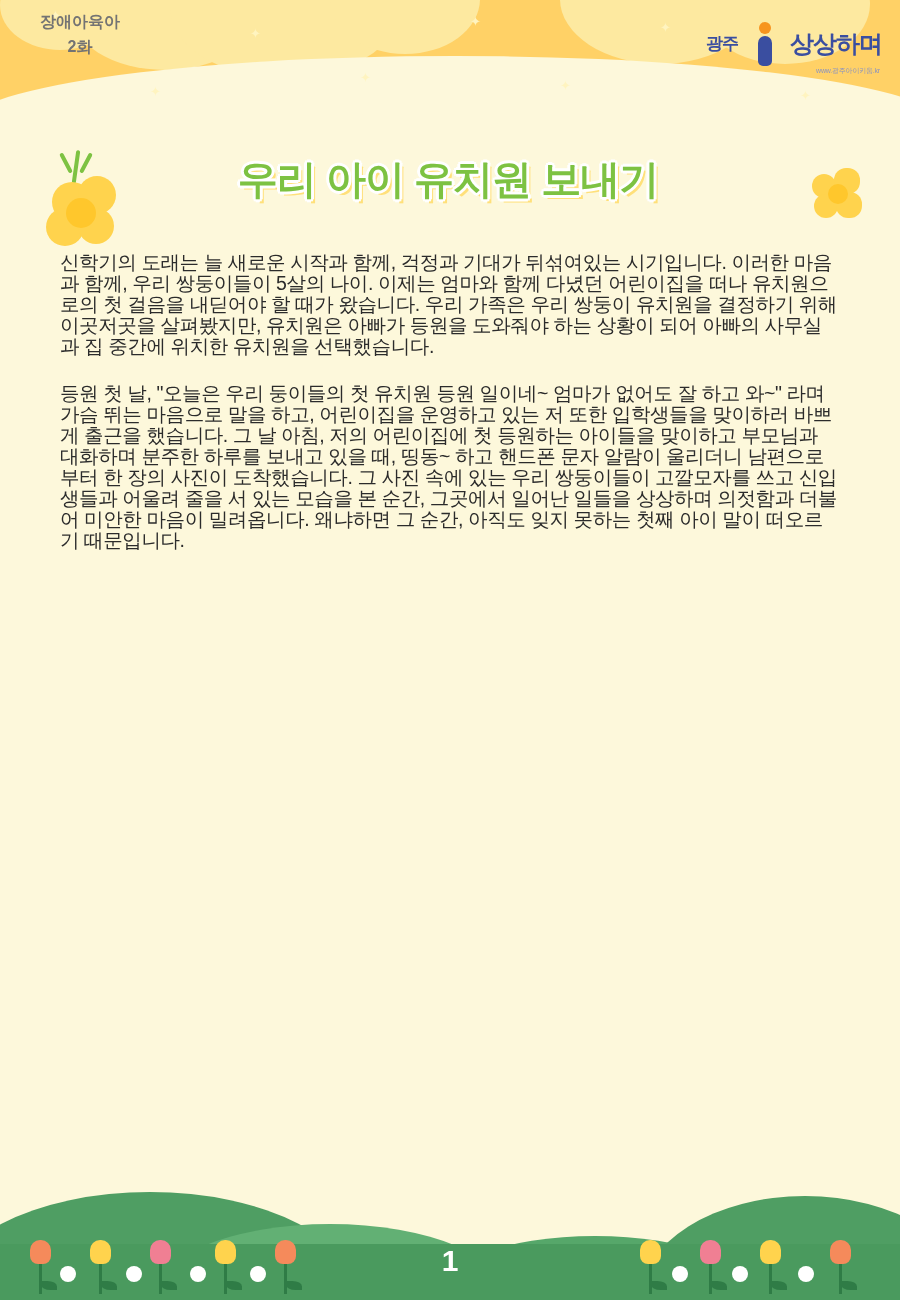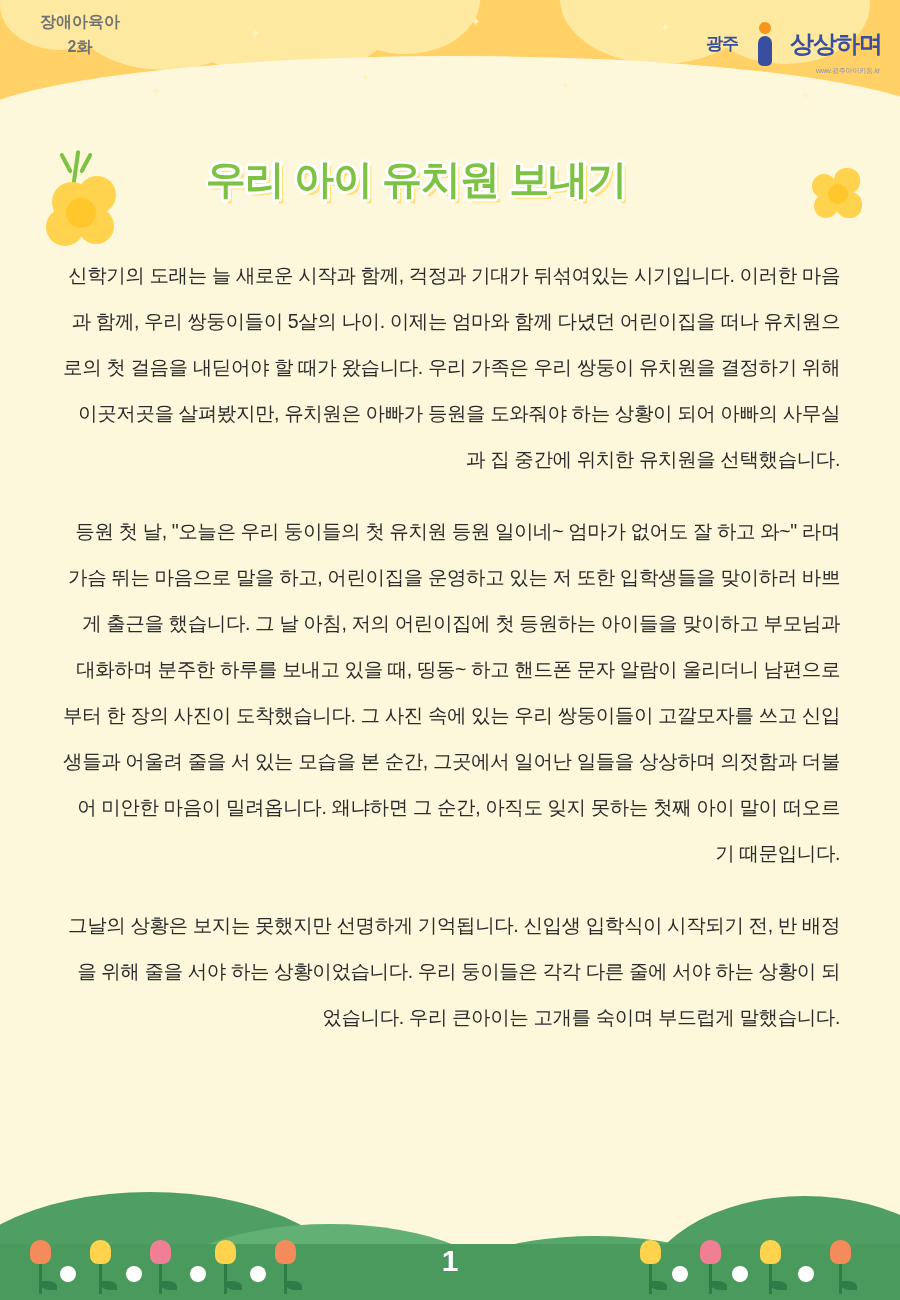--- a/index.html
+++ b/index.html
@@ -122,20 +122,21 @@
     text-align: center;
     font-size: 40px;
     font-weight: bold;
     color: #7dc242;
     letter-spacing: -1px;
     z-index: 5;
     text-shadow:
       -2px -2px 0 #fff, 2px -2px 0 #fff, -2px 2px 0 #fff, 2px 2px 0 #fff,
       -3px 0 0 #fff, 3px 0 0 #fff, 0 -3px 0 #fff, 0 3px 0 #fff,
       4px 4px 0 #ffe07a;
+    padding-left: 32px;
   }
   
   .flower {
     position: absolute;
     z-index: 4;
   }
   .petal {
     position: absolute;
     border-radius: 50%;
     background: #ffd34d;
@@ -162,24 +163,24 @@
     position: absolute;
     border-radius: 12px;
     background: #ffd34d;
   }
   
   .content {
     position: absolute;
     left: 60px; top: 252px;
     width: 780px;
     z-index: 5;
-    text-align: right;
+    text-align: left;
     color: #2b2b2b;
     font-size: 19.5px;
-    line-height: 46px;
+    line-height: 21px;
     letter-spacing: -0.4px;
   }
   .para { margin: 0 0 26px 0; }
   .para:last-child { margin-bottom: 0; }
   
   .bottom {
     position: absolute;
     left: 0; bottom: 0;
     width: 900px; height: 170px;
     z-index: 3;
@@ -293,21 +294,20 @@
     <div class="sq-flower" style="left:2px; top:26px; width:24px; height:24px;"></div>
     <div class="sq-flower" style="left:24px; top:24px; width:26px; height:26px;"></div>
     <div class="sq-flower" style="left:16px; top:16px; width:20px; height:20px; background:#ffc72c; border-radius:50%;"></div>
   </div>
 
   <div class="title">우리 아이 유치원 보내기</div>
 
   <div class="content">
     <p class="para">신학기의 도래는 늘 새로운 시작과 함께, 걱정과 기대가 뒤섞여있는 시기입니다. 이러한 마음과 함께, 우리 쌍둥이들이 5살의 나이. 이제는 엄마와 함께 다녔던 어린이집을 떠나 유치원으로의 첫 걸음을 내딛어야 할 때가 왔습니다. 우리 가족은 우리 쌍둥이 유치원을 결정하기 위해 이곳저곳을 살펴봤지만, 유치원은 아빠가 등원을 도와줘야 하는 상황이 되어 아빠의 사무실과 집 중간에 위치한 유치원을 선택했습니다.</p>
     <p class="para">등원 첫 날, "오늘은 우리 둥이들의 첫 유치원 등원 일이네~ 엄마가 없어도 잘 하고 와~" 라며 가슴 뛰는 마음으로 말을 하고, 어린이집을 운영하고 있는 저 또한 입학생들을 맞이하러 바쁘게 출근을 했습니다. 그 날 아침, 저의 어린이집에 첫 등원하는 아이들을 맞이하고 부모님과 대화하며 분주한 하루를 보내고 있을 때, 띵동~ 하고 핸드폰 문자 알람이 울리더니 남편으로부터 한 장의 사진이 도착했습니다. 그 사진 속에 있는 우리 쌍둥이들이 고깔모자를 쓰고 신입생들과 어울려 줄을 서 있는 모습을 본 순간, 그곳에서 일어난 일들을 상상하며 의젓함과 더불어 미안한 마음이 밀려옵니다. 왜냐하면 그 순간, 아직도 잊지 못하는 첫째 아이 말이 떠오르기 때문입니다.</p>
-    <p class="para">그날의 상황은 보지는 못했지만 선명하게 기억됩니다. 신입생 입학식이 시작되기 전, 반 배정을 위해 줄을 서야 하는 상황이었습니다. 우리 둥이들은 각각 다른 줄에 서야 하는 상황이 되었습니다. 우리 큰아이는 고개를 숙이며 부드럽게 말했습니다.</p>
   </div>
 
   <div class="bottom">
     <div class="hill h1"></div>
     <div class="hill h2"></div>
     <div class="hill h3"></div>
     <div class="hill h4"></div>
     <div class="band-green"></div>
 
     <div class="tulip" style="left:30px;">

